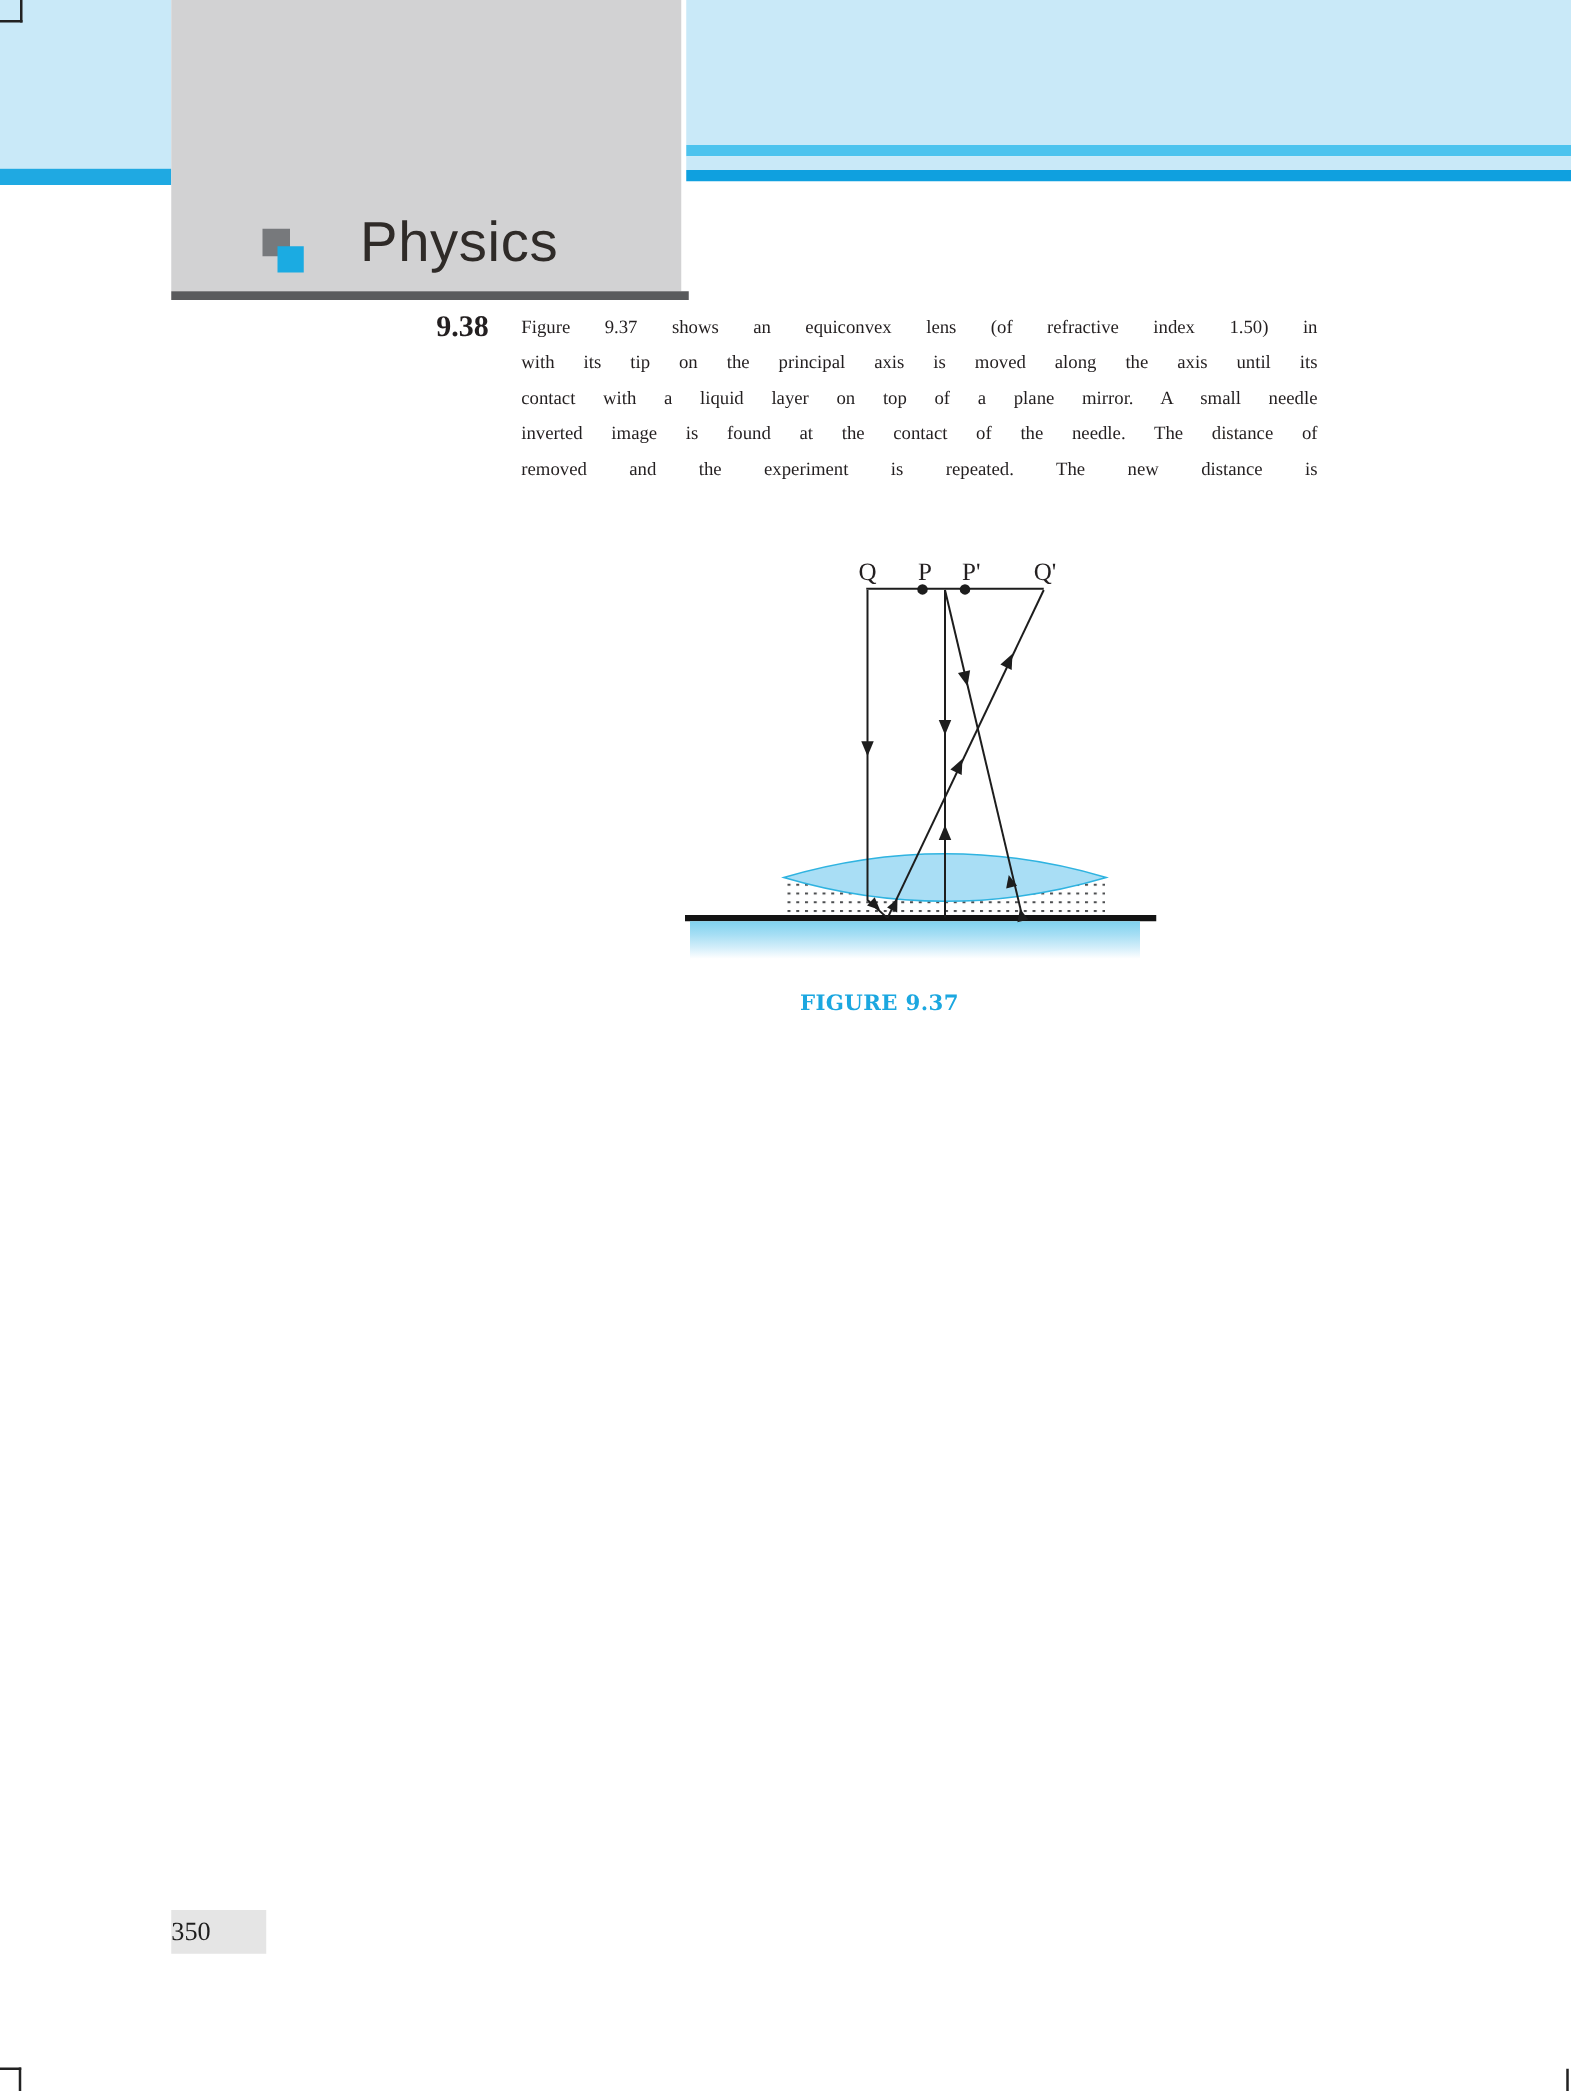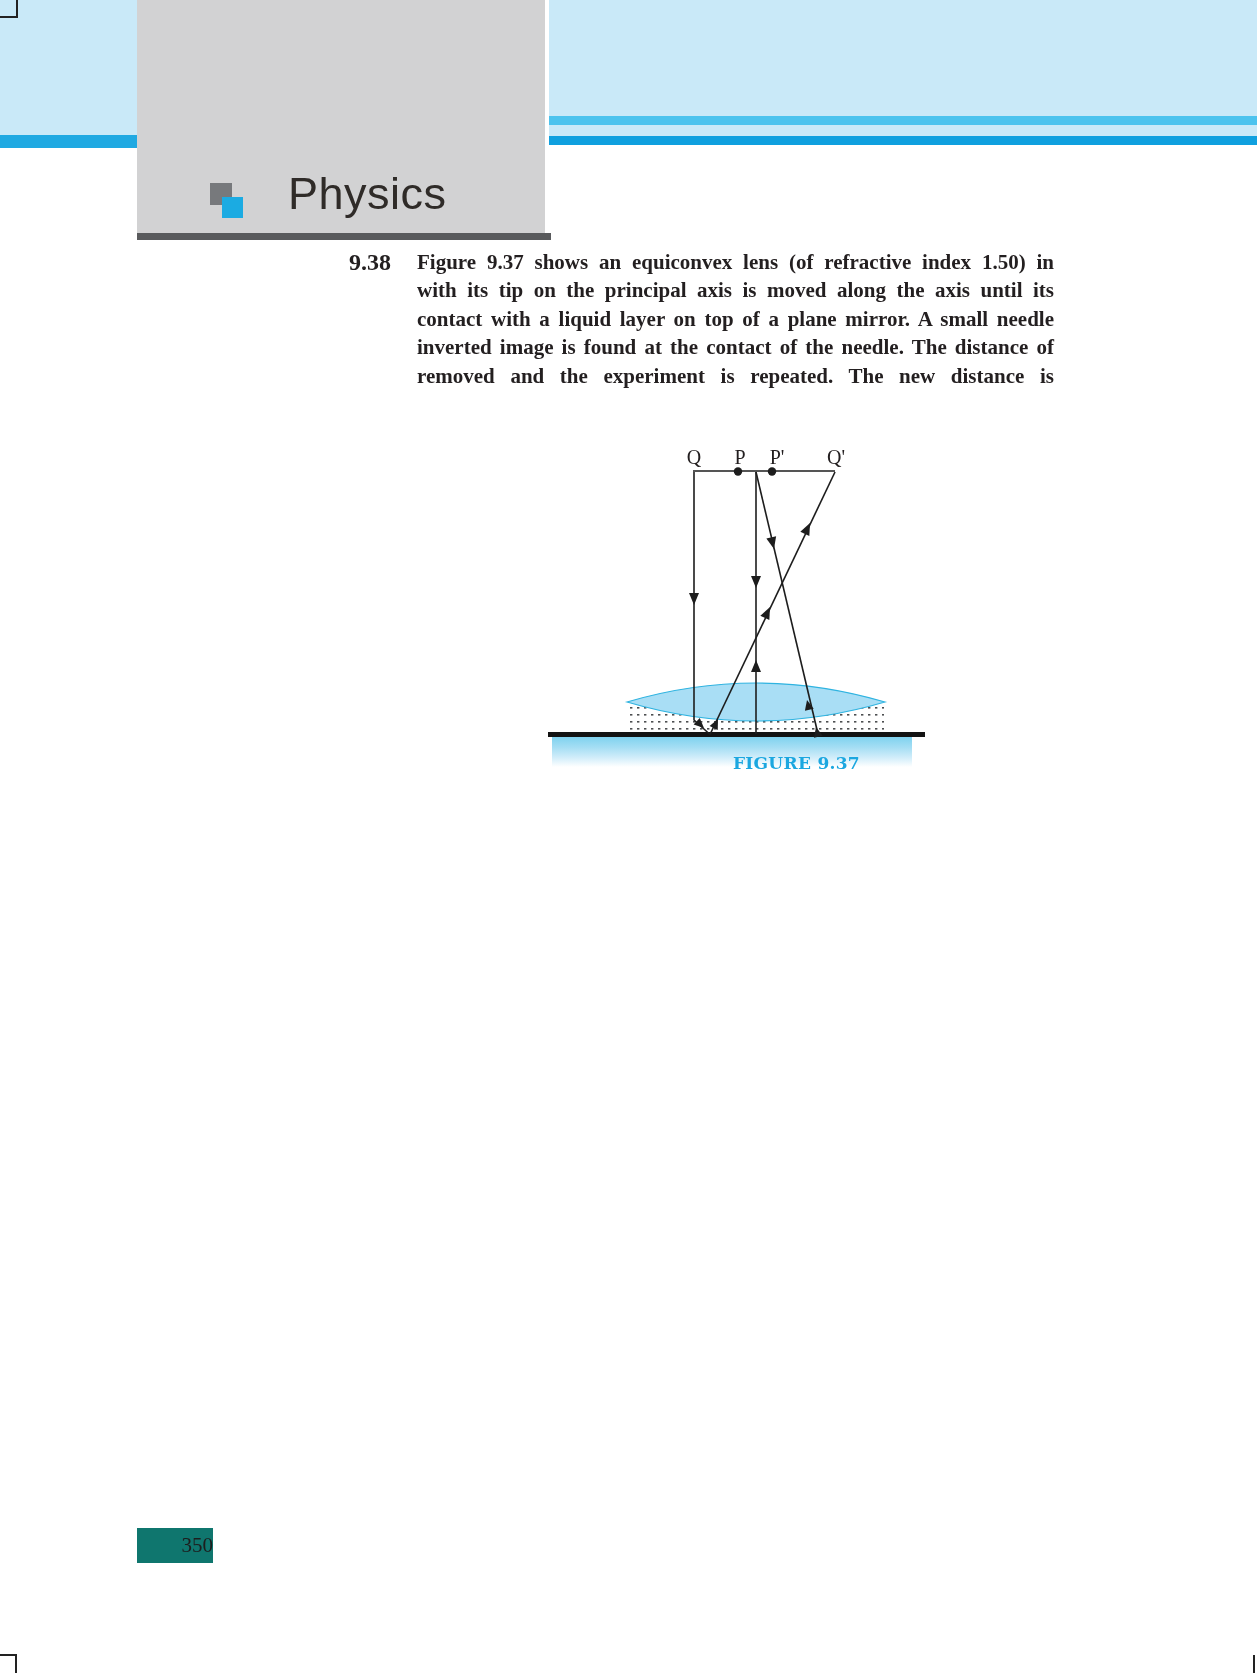--- a/index.html
+++ b/index.html
@@ -23,31 +23,31 @@
   .icon-sq-gray{left:210px;top:183px;width:22px;height:22px;background:#77797c;}
   .icon-sq-cyan{left:222px;top:197px;width:21px;height:21px;background:#1babe2;}
 
   
   .mark-tl{left:0;top:0;width:16px;height:16px;border-right:2px solid #222;border-bottom:2px solid #222;}
   .mark-bl{left:0;top:1654px;width:15px;height:19px;border-top:2px solid #222;border-right:2px solid #222;}
   .mark-br{left:1253px;top:1655px;width:2px;height:18px;background:#222;}
 
   
   .prob-num{left:349px;top:249px;font-size:24px;font-weight:bold;}
-  .prob-text{left:417px;top:248px;width:637px;font-size:21px;line-height:28.4px;font-weight:bold;}
+  .prob-text{left:417px;top:248px;width:637px;font-size:15px;line-height:28.4px;}
   .pline{text-align:justify;text-align-last:justify;white-space:nowrap;}
 
   
-  .fig-caption{left:640px;top:753px;width:220px;text-align:right;
+  .fig-caption{left:640px;top:793px;width:220px;text-align:left;
     font-family:"DejaVu Serif",serif;font-weight:bold;font-size:17px;
     letter-spacing:0.3px;color:#1ba7e0;}
 
   
-  .pagenum-box{left:137px;top:1528px;width:76px;height:35px;background:#0f766e;
-    text-align:right;line-height:35px;font-size:21px;color:#1d1d1d;}
+  .pagenum-box{left:137px;top:1528px;width:76px;height:35px;background:#e5e5e5;
+    text-align:left;line-height:35px;font-size:21px;color:#1d1d1d;}
 
   svg text{font-family:"Liberation Serif",serif;font-size:20px;fill:#231f20;}
 </style>
 </head>
 <body>
 
 <div class="abs band-left"></div>
 <div class="abs stripe-left"></div>
 <div class="abs band-right"></div>
 <div class="abs stripe-r1"></div>

